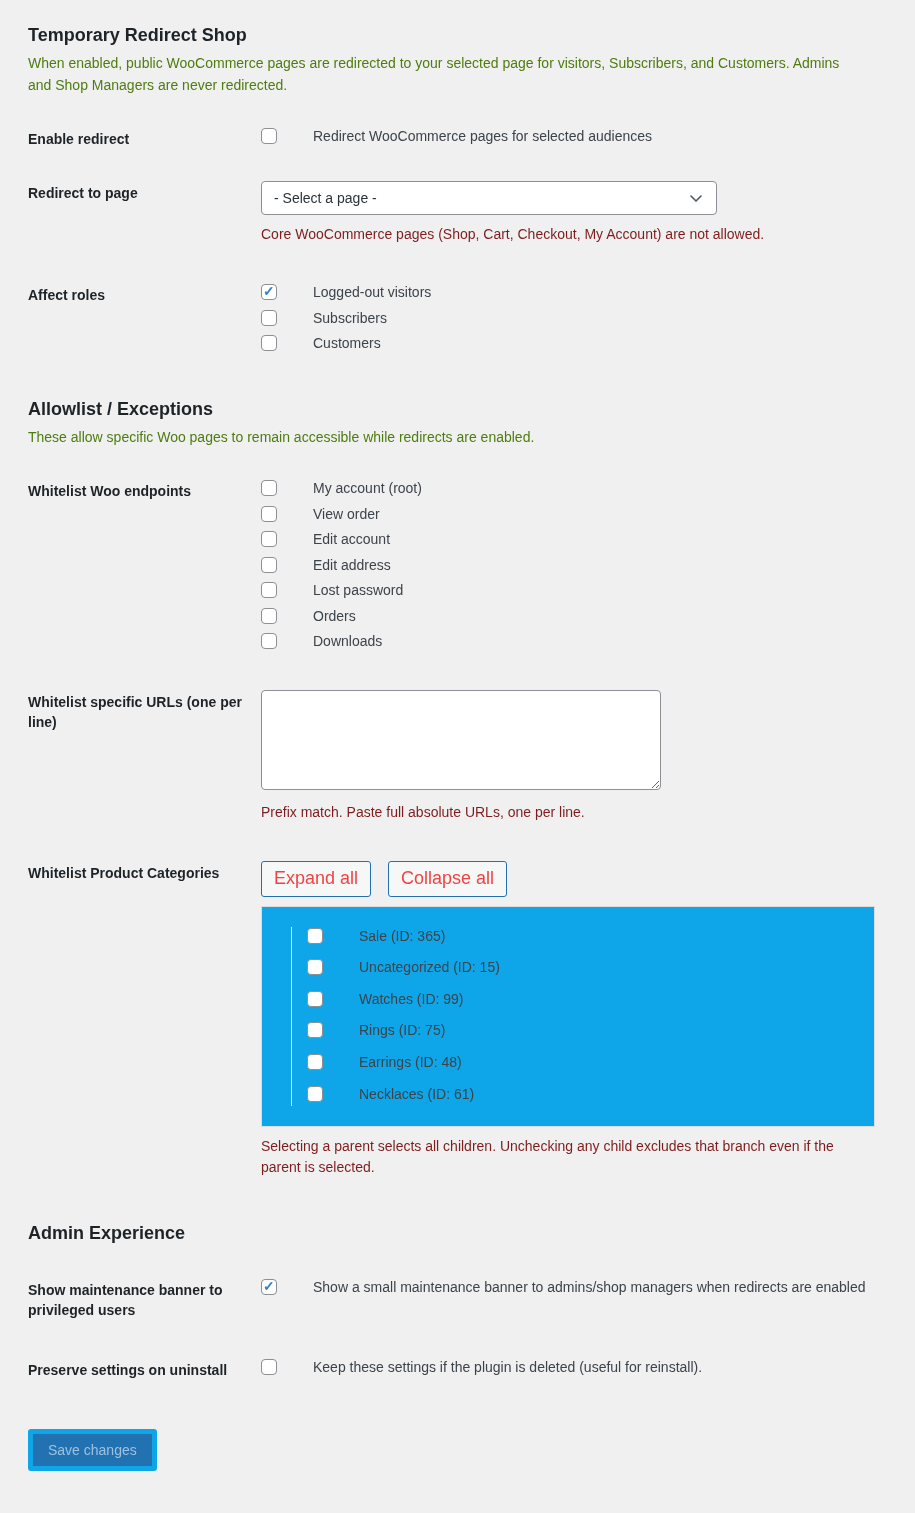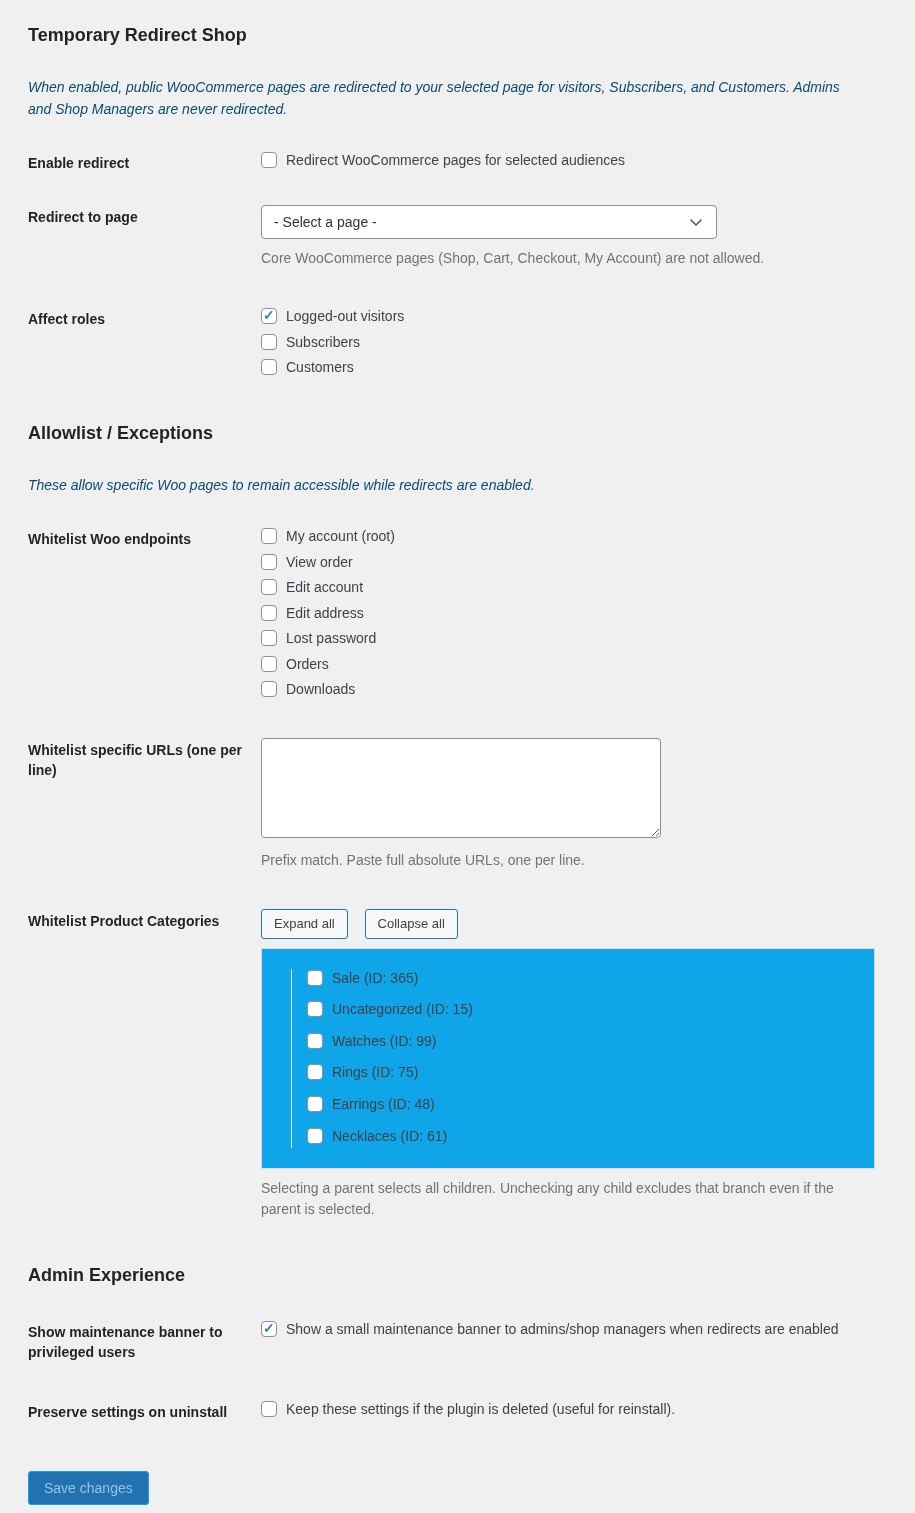--- a/index.html
+++ b/index.html
@@ -16,25 +16,24 @@
   h1.page-title, h2.section-title {
     font-size: 18px;
     font-weight: 600;
     color: #1d2327;
     margin: 0;
     line-height: 1.3;
   }
   h2.section-title { margin-top: 44px; }
 
   p.intro {
-    color: #0c4a6e;
+    color: #4d7c0f;
     line-height: 1.55;
-    margin: 30px 0 0 0;
+    margin: 6px 0 0 0;
     max-width: 820px;
-    font-style: italic;
   }
 
   .row { display: flex; align-items: flex-start; }
   .mt-30 { margin-top: 30px; }
   .mt-32 { margin-top: 32px; }
   .mt-38 { margin-top: 38px; }
   .row-label {
     flex: 0 0 233px;
     width: 233px;
     padding: 2px 12px 0 0;
@@ -43,20 +42,21 @@
     line-height: 1.45;
   }
   .row-field { flex: 1; min-width: 0; }
 
   
   .cb-row {
     display: flex;
     align-items: flex-start;
     margin-bottom: 6px;
     cursor: pointer;
+    gap: 27px;
   }
   .cb-row:last-child { margin-bottom: 0; }
   .cb {
     flex: 0 0 16px;
     width: 16px; height: 16px;
     background: #fff;
     border: 1px solid #8c8f94;
     border-radius: 4px;
     margin: 1px 9px 0 0;
     position: relative;
@@ -82,21 +82,21 @@
     display: flex;
     align-items: center;
     justify-content: space-between;
     padding: 0 12px 0 12px;
     color: #2c3338;
     cursor: pointer;
   }
   .chevron { display: flex; align-items: center; color: #50575e; }
 
   .help {
-    color: #737373;
+    color: #7f1d1d;
     margin: 9px 0 0 0;
     line-height: 1.5;
   }
 
   
   textarea.url-box {
     width: 400px; height: 100px;
     background: #fff;
     border: 1px solid #8c8f94;
     border-radius: 4px;
@@ -106,22 +106,22 @@
     resize: both;
     outline: none;
   }
 
   
   .btn-secondary {
     display: inline-block;
     background: #f6f7f7;
     border: 1px solid #2271b1;
     border-radius: 3px;
-    color: #404040;
-    font-size: 13px;
+    color: #ef4444;
+    font-size: 18px;
     font-family: "Liberation Sans", sans-serif;
     padding: 6px 12px;
     margin-right: 13px;
     cursor: pointer;
     line-height: 1.2;
   }
 
   
   .cat-panel {
     margin-top: 9px;
@@ -137,21 +137,21 @@
   }
   .cat-list li { margin: 0 0 12px 0; }
   .cat-list li:last-child { margin-bottom: 0; }
   .cat-help { width: 614px; }
 
   
   .btn-primary {
     display: inline-block;
     margin-top: 48px;
     background: #2271b1;
-    border: 1px solid #0ea5e9;
+    border: 5px solid #0ea5e9;
     border-radius: 3px;
     color: #9cc2e0;
     font-size: 14px;
     font-family: "Liberation Sans", sans-serif;
     padding: 8px 15px;
     cursor: pointer;
   }
 </style>
 </head>
 <body>

